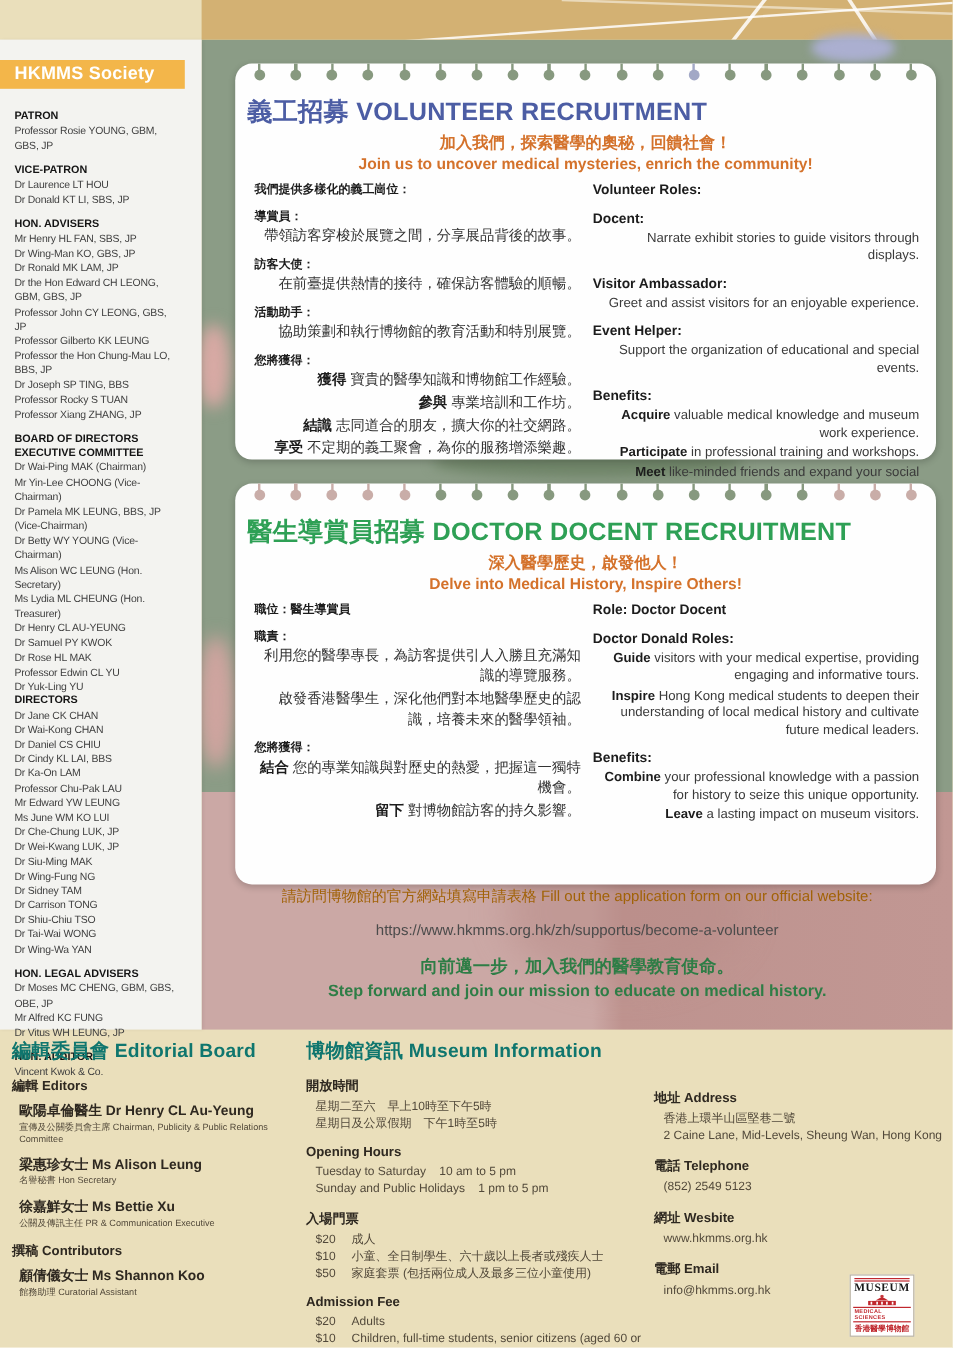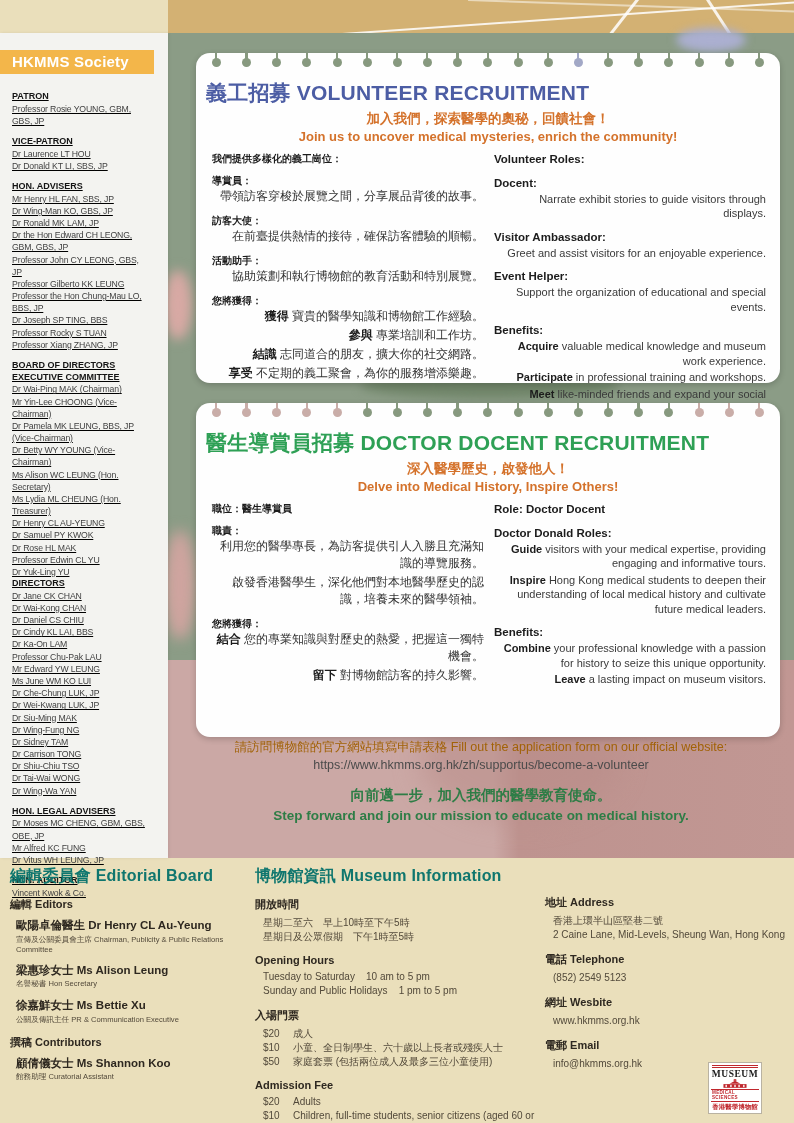--- a/index.html
+++ b/index.html
@@ -23,21 +23,21 @@
   .blob.b2{left:164px;top:530px;width:32px;height:110px;background:#CFA49F;filter:blur(7px);}
   .blob.b3{left:360px;top:374px;width:260px;height:24px;background:#6F8468;filter:blur(5px);}
   .blob.b4{left:676px;top:28px;width:70px;height:24px;background:#ABAFD0;filter:blur(4px);}
   .blob.b5{left:530px;top:96px;width:90px;height:20px;background:#A9AECB;filter:blur(5px);opacity:.7;}
   .blob.b6{left:420px;top:700px;width:200px;height:120px;background:#B98D89;filter:blur(14px);opacity:.55;}
 
   
   .sidebar{position:absolute;left:0;top:33px;width:168px;height:825px;background:#F3F3F0;z-index:2;box-shadow:1px 0 3px rgba(0,0,0,.08);}
   .sb-header{margin-top:17px;width:142px;height:24px;background:#F3B64A;color:#fff;
     font-size:15px;font-weight:bold;line-height:24px;padding-left:12px;letter-spacing:.2px;}
-  #sb-sections{padding:8px 20px 0 12px;text-decoration:underline;}
+  #sb-sections{padding:8px 20px 0 12px;}
   .sb-h{font-size:9px;font-weight:bold;color:#141414;margin-top:9px;line-height:1.3;}
   .sb-h.tight{margin-top:0;}
   .sb-i{font-size:8.7px;color:#3f3f3f;line-height:1.4;letter-spacing:-.15px;}
 
   
   .card{position:absolute;left:196px;width:584px;background:#FEFEFE;border-radius:14px;z-index:2;
     box-shadow:0 2px 6px rgba(0,0,0,.2);}
   .card1{top:53px;height:330px;}
   .card2{top:403px;height:334px;}
   .dots{position:absolute;top:5px;left:16px;right:16px;display:flex;justify-content:space-between;}
@@ -56,31 +56,31 @@
   .col .blk-t:first-child{margin-top:0;}
   .col.en .blk-t{font-size:11.5px;}
   .blk-p{margin:1px 0 2px;line-height:1.42;text-align:right;}
   .col.en .blk-p{line-height:1.32;}
   .blk-p b{color:#1c1c1c;}
 
   
   .application{position:absolute;left:168px;top:737px;width:626px;text-align:center;z-index:2;}
   .application h2{font-size:20px;font-weight:bold;color:#AC3550;margin:12px 0 9px;}
   .app-line{font-size:12.5px;color:#a16207;margin:2px 0;}
-  .url{font-size:12.5px;color:#4b4b4b;margin:2px 0;text-decoration:none;display:block;}
+  .url{font-size:12.5px;color:#4b4b4b;margin:12px 0;text-decoration:none;display:block;}
   .cta{font-weight:bold;color:#2E7D46;margin:0;}
   .cta.zh{font-size:14.5px;margin-top:14px;}
   .cta.en{font-size:13.5px;margin-top:3px;}
 
   
   .bottom{position:absolute;left:0;top:858px;width:794px;height:265px;z-index:2;}
   .bcol{position:absolute;top:8px;}
   .editorial{left:10px;width:238px;}
   .info{left:255px;width:288px;}
-  .contact{left:545px;top:27px;width:245px;}
+  .contact{left:545px;top:39px;width:245px;}
   .bcol h3{font-size:16px;font-weight:bold;color:#0f766e;margin:0 0 9px;letter-spacing:.2px;}
   .bt-h{font-size:11px;font-weight:bold;color:#2E2820;margin:10px 0 4px;}
   .person{margin:6px 0 9px 6px;}
   .person-name{font-size:11.5px;font-weight:bold;color:#2E2820;}
   .person-role{font-size:7.6px;color:#52493a;margin-top:1.5px;}
   .info-line{font-size:10px;color:#52493a;margin-left:8px;line-height:1.4;white-space:pre-wrap;}
   .fee-row{display:flex;font-size:10px;color:#52493a;margin-left:8px;line-height:1.4;}
   .fee-price{width:30px;flex:none;}
   .fee-desc{flex:1;}
 

